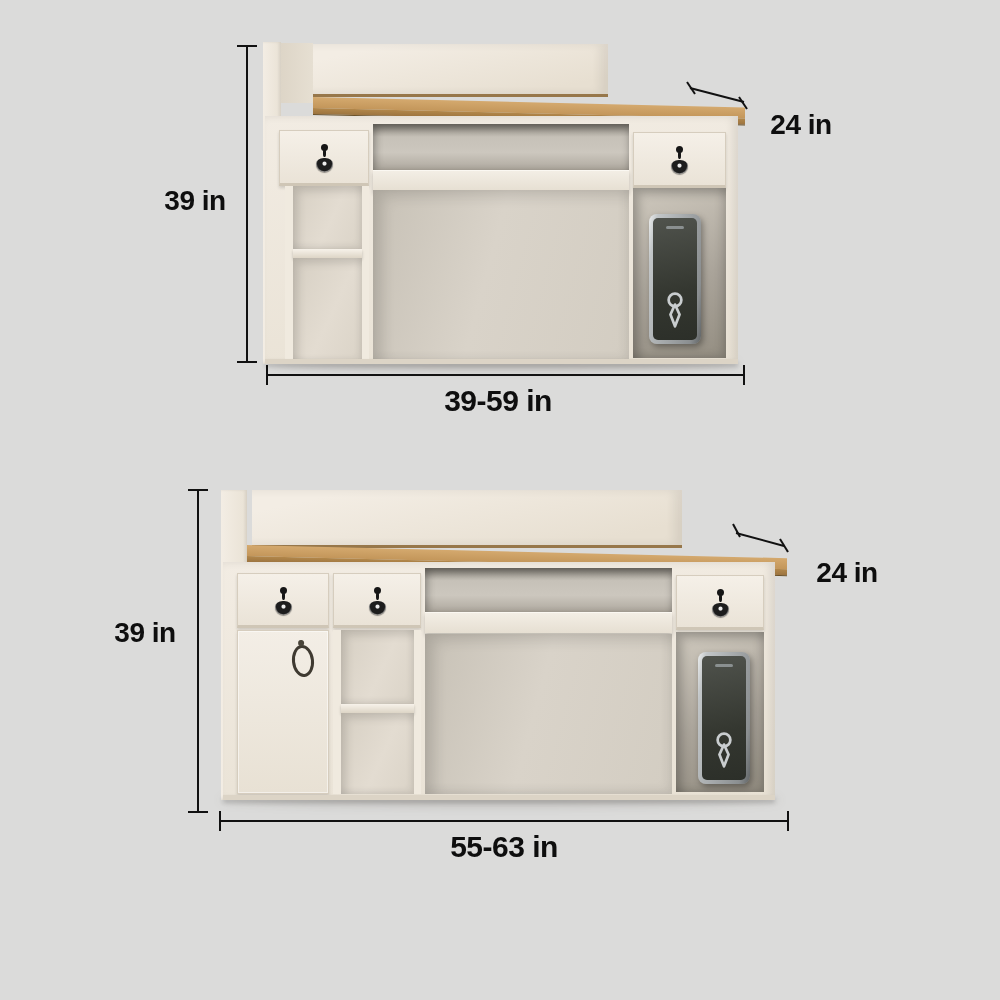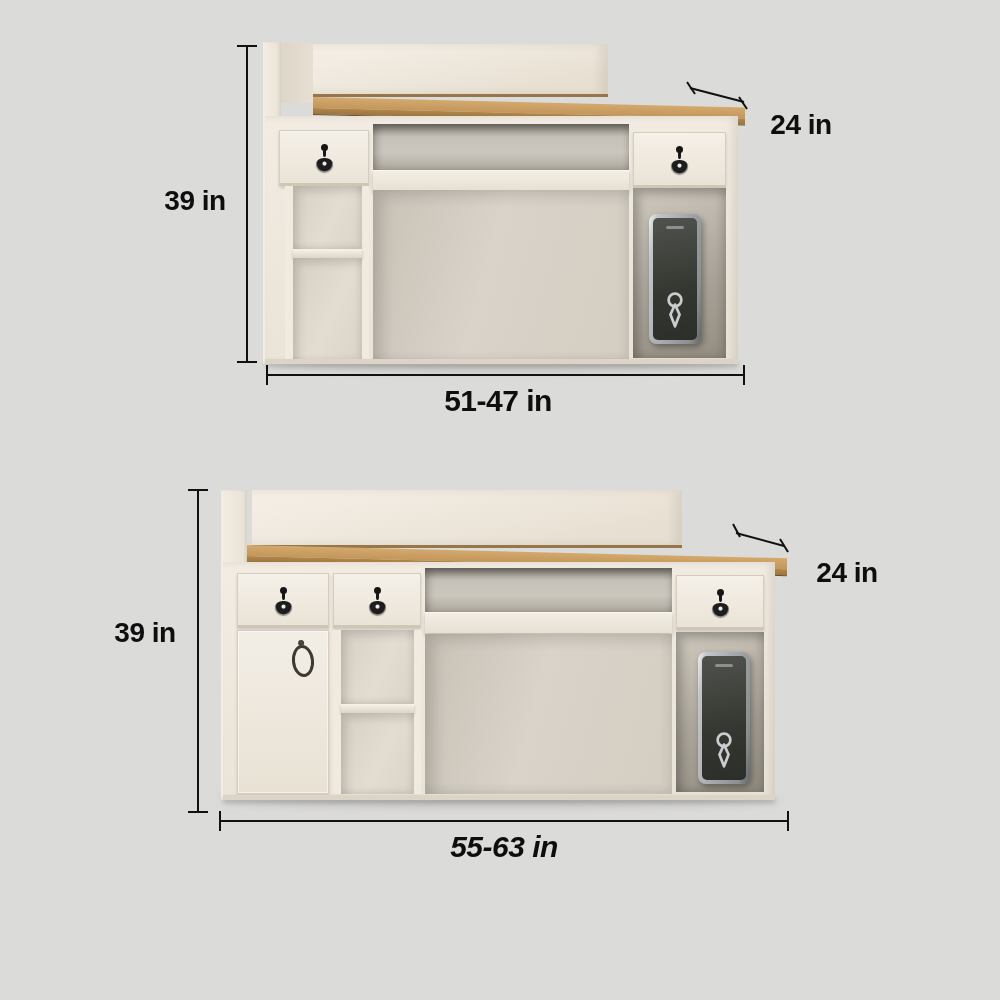--- a/index.html
+++ b/index.html
@@ -156,21 +156,21 @@
       <line x1="780" y1="539" x2="788" y2="552"></line>
     </g>
   </svg>
 
   <section>
 
     <div class="dim-vline" style="left:246px;top:46px;height:316px;"></div>
     <div class="dim-label" style="left:140px;top:186px;width:110px;">39 in</div>
 
     <div class="dim-hline" style="left:267px;top:374px;width:477px;"></div>
-    <div class="dim-label big" style="left:398px;top:384px;width:200px;">51-47 in</div>
+    <div class="dim-label big" style="left:398px;top:384px;width:200px;">39-59 in</div>
 
     <div class="dim-label" style="left:746px;top:110px;width:110px;">24 in</div>
 
     <div class="floor-shadow" style="left:272px;top:358px;width:466px;height:12px;"></div>
 
     <div class="desk" style="left:263px;top:40px;width:482px;height:327px;">
       <div class="side-panel" style="left:0;top:2px;width:18px;height:322px;"></div>
       <div class="side-return" style="left:18px;top:3px;width:32px;height:60px;"></div>
       <div class="back-box" style="left:50px;top:4px;width:295px;height:50px;"></div>
       <div class="wood-top" style="left:50px;top:57px;width:432px;height:11px;"></div>
@@ -218,21 +218,21 @@
       </div>
     </div>
   </section>
 
   <section>
 
     <div class="dim-vline" style="left:197px;top:490px;height:322px;"></div>
     <div class="dim-label" style="left:90px;top:618px;width:110px;">39 in</div>
 
     <div class="dim-hline" style="left:220px;top:820px;width:568px;"></div>
-    <div class="dim-label big" style="left:404px;top:830px;width:200px;font-style:italic;">55-63 in</div>
+    <div class="dim-label big" style="left:404px;top:830px;width:200px;">55-63 in</div>
 
     <div class="dim-label" style="left:792px;top:558px;width:110px;">24 in</div>
 
     <div class="floor-shadow" style="left:220px;top:794px;width:560px;height:12px;"></div>
 
     <div class="desk" style="left:207px;top:487px;width:578px;height:316px;">
       <div class="side-panel" style="left:14px;top:3px;width:26px;height:310px;"></div>
       <div class="back-box" style="left:45px;top:3px;width:430px;height:55px;"></div>
       <div class="wood-top" style="left:40px;top:58px;width:540px;height:11px;"></div>
       <div class="wood-edge" style="left:40px;top:69px;width:540px;height:6px;"></div>

